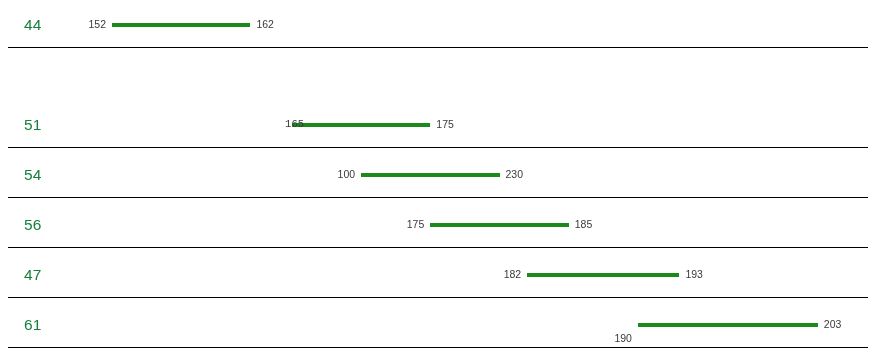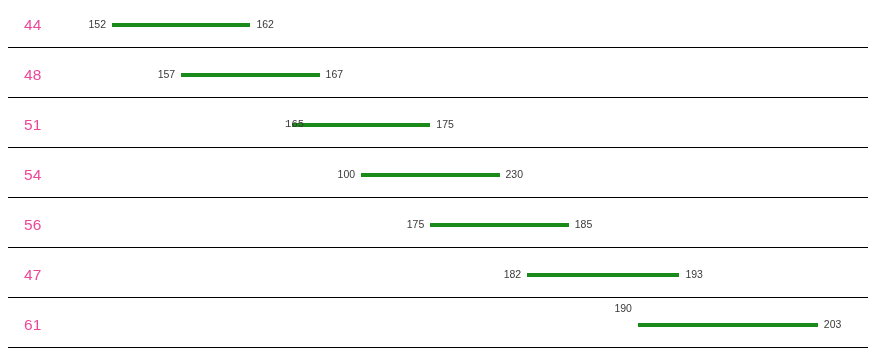--- a/index.html
+++ b/index.html
@@ -35,21 +35,21 @@
     position: absolute;
     left: 8px;
     width: 860px;
     height: 0;
     border-top: 1.6px solid #000000;
   }
   .row-category-label {
     position: absolute;
     left: 24px;
     font-size: 15.5px;
-    color: #ec4899;
+    color: #15803d;
     letter-spacing: 0.2px;
     line-height: 1;
     white-space: nowrap;
   }
   .range-bar {
     position: absolute;
     height: 4px;
     background: #1a8a1a;
     border-radius: 0;
   }
@@ -72,27 +72,20 @@
 
 <div id="chart-root">
   <div class="chart-rows">
       <div class="chart-row" style="top: 0px;">
         <div class="row-category-label" style="top: 17px;">44</div>
         <div class="range-bar" style="left: 112px; width: 138.4px; top: 23px; background: rgb(26, 138, 26);"></div>
         <div class="value-label low" style="left: 50px; width: 56px; top: 19px;">152</div>
         <div class="value-label high" style="left: 256.4px; width: 56px; top: 19px;">162</div>
         <div class="row-separator" style="top: 47px; border-top-color: rgb(0, 0, 0);"></div>
       </div>
-      <div class="chart-row" style="top: 50px;">
-        <div class="row-category-label" style="top: 17px;">48</div>
-        <div class="range-bar" style="left: 181.2px; width: 138.4px; top: 23px; background: rgb(26, 138, 26);"></div>
-        <div class="value-label low" style="left: 119.2px; width: 56px; top: 19px;">157</div>
-        <div class="value-label high" style="left: 325.6px; width: 56px; top: 19px;">167</div>
-        <div class="row-separator" style="top: 47px; border-top-color: rgb(0, 0, 0);"></div>
-      </div>
       <div class="chart-row" style="top: 100px;">
         <div class="row-category-label" style="top: 17px;">51</div>
         <div class="range-bar" style="left: 291.92px; width: 138.4px; top: 23px; background: rgb(26, 138, 26);"></div>
         <div class="value-label low" style="left: 248px; width: 56px; top: 19px; font-family: Liberation Mono, monospace;">165</div>
         <div class="value-label high" style="left: 436.32px; width: 56px; top: 19px;">175</div>
         <div class="row-separator" style="top: 47px; border-top-color: rgb(0, 0, 0);"></div>
       </div>
       <div class="chart-row" style="top: 150px; padding-left: 8px;">
         <div class="row-category-label" style="top: 17px;">54</div>
         <div class="range-bar" style="left: 361.12px; width: 138.4px; top: 23px; background: rgb(26, 138, 26);"></div>
@@ -110,18 +103,18 @@
       <div class="chart-row" style="top: 250px;">
         <div class="row-category-label" style="top: 17px;">47</div>
         <div class="range-bar" style="left: 527.2px; width: 152.24px; top: 23px; background: rgb(26, 138, 26);"></div>
         <div class="value-label low" style="left: 465.2px; width: 56px; top: 19px;">182</div>
         <div class="value-label high" style="left: 685.44px; width: 56px; top: 19px;">193</div>
         <div class="row-separator" style="top: 47px; border-top-color: rgb(0, 0, 0);"></div>
       </div>
       <div class="chart-row" style="top: 300px;">
         <div class="row-category-label" style="top: 17px;">61</div>
         <div class="range-bar" style="left: 637.92px; width: 179.92px; top: 23px; background: rgb(26, 138, 26);"></div>
-        <div class="value-label low" style="left: 575.92px; width: 56px; top: 3px;">190</div>
+        <div class="value-label low" style="left: 575.92px; width: 56px; top: 33px;">190</div>
         <div class="value-label high" style="left: 823.84px; width: 56px; top: 19px;">203</div>
         <div class="row-separator" style="top: 47px; border-top-color: rgb(0, 0, 0);"></div>
       </div>
     </div>
 </div>
 
 </body></html>

